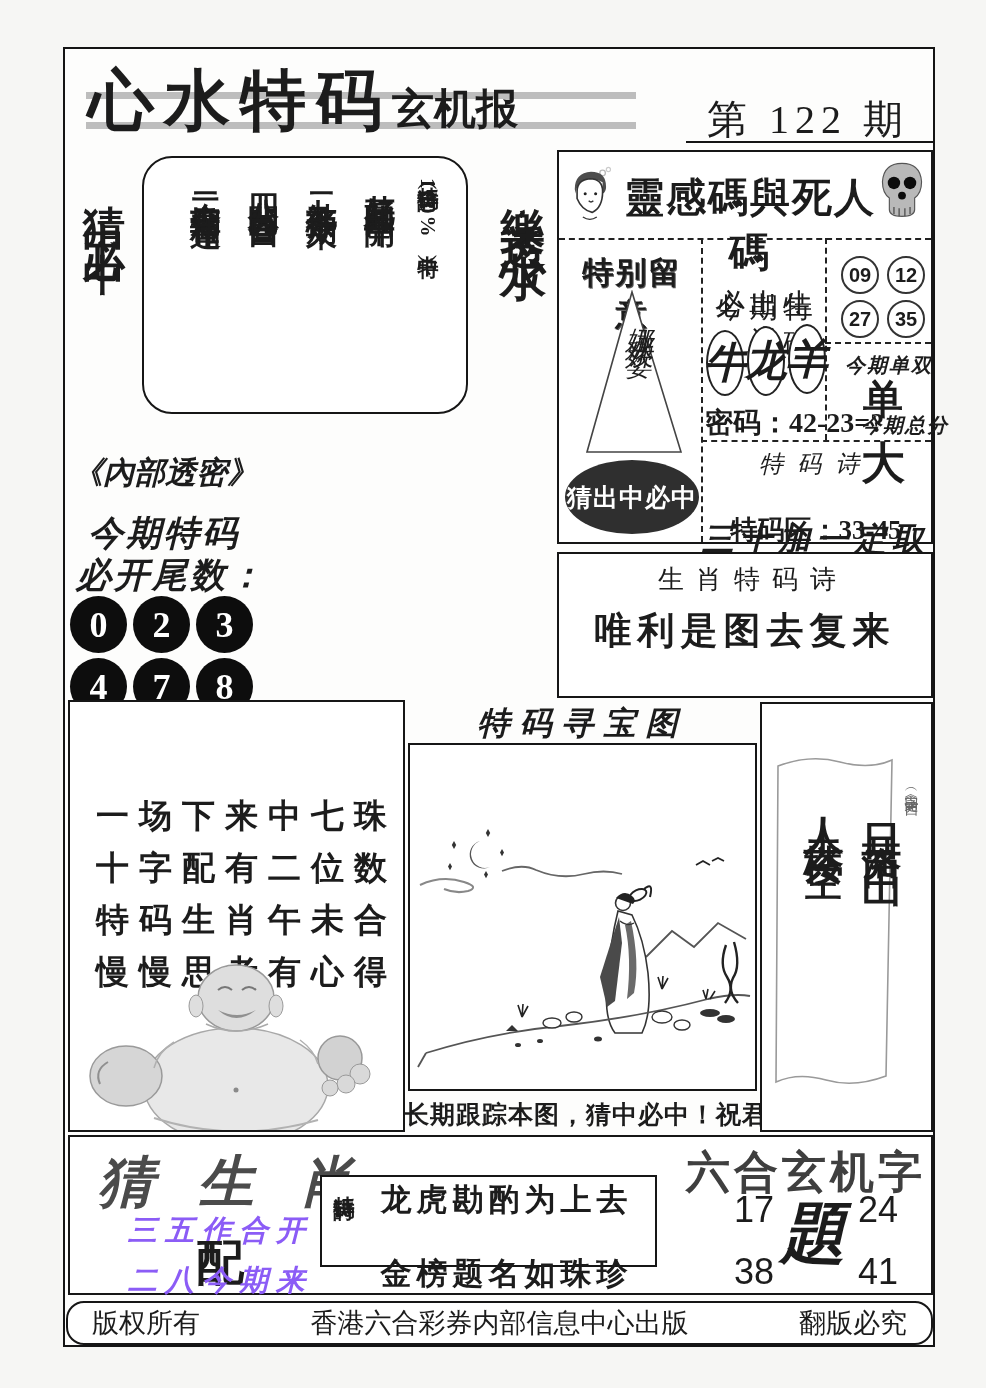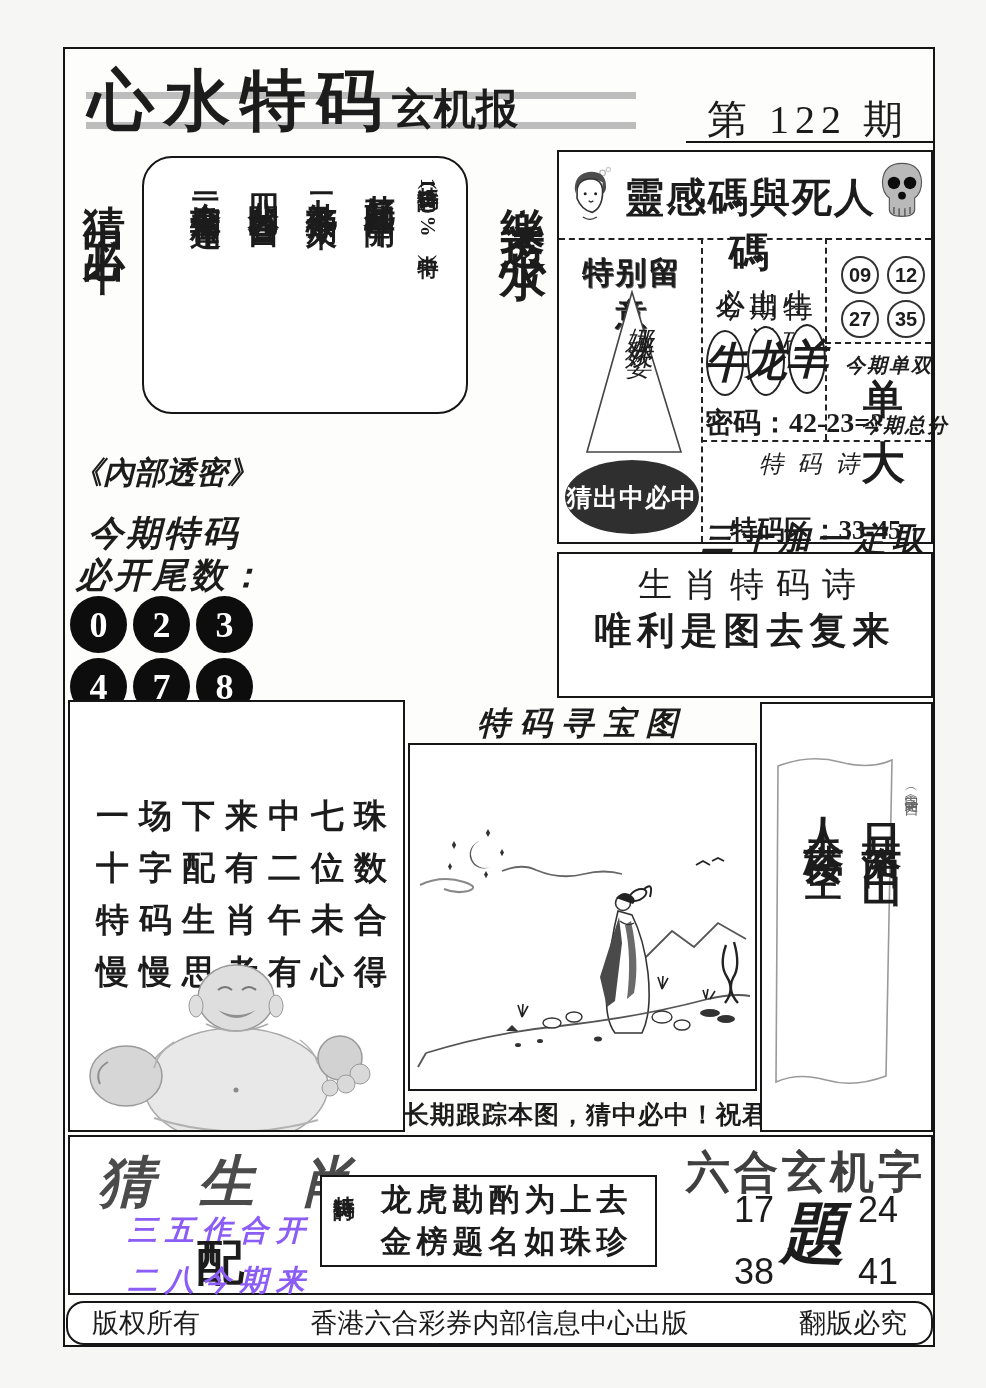--- a/index.html
+++ b/index.html
@@ -44,37 +44,37 @@
   .big-char { font-size:40px; font-weight:900; }
   .sp-label { font-size:24px; font-style:italic; letter-spacing:14px; }
   .sp-line { font-size:32px; font-style:italic; font-weight:bold; letter-spacing:6px;margin-top:40px; }
   .sp-zone { font-size:27px; font-weight:bold; }
 
   .script { font-style:italic; font-weight:bold; }
   .insider-h { font-size:31px; }
   .insider-t { font-size:35px; letter-spacing:3px; }
   .tail { width:57px; height:57px; background:#0d0d0d; color:#fff; border-radius:50%; font-size:36px; font-weight:900; }
 
-  .zp-title { font-size:34px; letter-spacing:12px;padding-left:16px; }
+  .zp-title { font-size:26px; letter-spacing:12px;padding-left:16px; }
   .zp-line { font-size:37px; font-weight:900; letter-spacing:6px; }
 
   .bu-title { font-size:33px; font-weight:bold; letter-spacing:8px; }
   .bu-line { font-size:33px; font-weight:bold; letter-spacing:10px; line-height:52px; white-space:nowrap; }
 
   .tr-title { font-size:32px; font-weight:bold; font-style:italic; letter-spacing:10px; }
   .tr-cap { font-size:25px; font-weight:bold; letter-spacing:1px; }
 
   .scroll-col { font-size:40px; font-weight:bold; letter-spacing:14px; }
   .scroll-note { font-size:14px; letter-spacing:2px; color:#666; }
 
   .guess-title { font-size:56px; font-weight:900; font-style:italic; color:#4b4b4b; letter-spacing:44px; white-space:nowrap; }
   .guess-line { font-size:29px; font-style:italic; font-weight:bold; letter-spacing:8px; color:#8b5cf6; }
   .join-char { font-size:48px; font-weight:900; }
   .bp-label { font-size:21px; font-weight:bold; letter-spacing:2px; }
-  .bp-line { font-size:31px; font-weight:900; letter-spacing:5px; white-space:nowrap; }
+  .bp-line { font-size:31px; font-weight:900; letter-spacing:5px; white-space:nowrap;margin-top:32px; }
   .mys-title { font-size:44px; font-weight:900; color:#3f3f3f; letter-spacing:4px; }
   .mys-num { font-size:36px; font-family:"Liberation Sans","DejaVu Sans",sans-serif; }
   .mys-char { font-size:66px; font-style:italic; font-weight:bold; }
 
   .footer-box { border-radius:18px; display:flex; align-items:center; padding:0 24px; gap:10px; }
   .footer-box span { font-size:27px; }
 </style>
 </head>
 <body>
 

